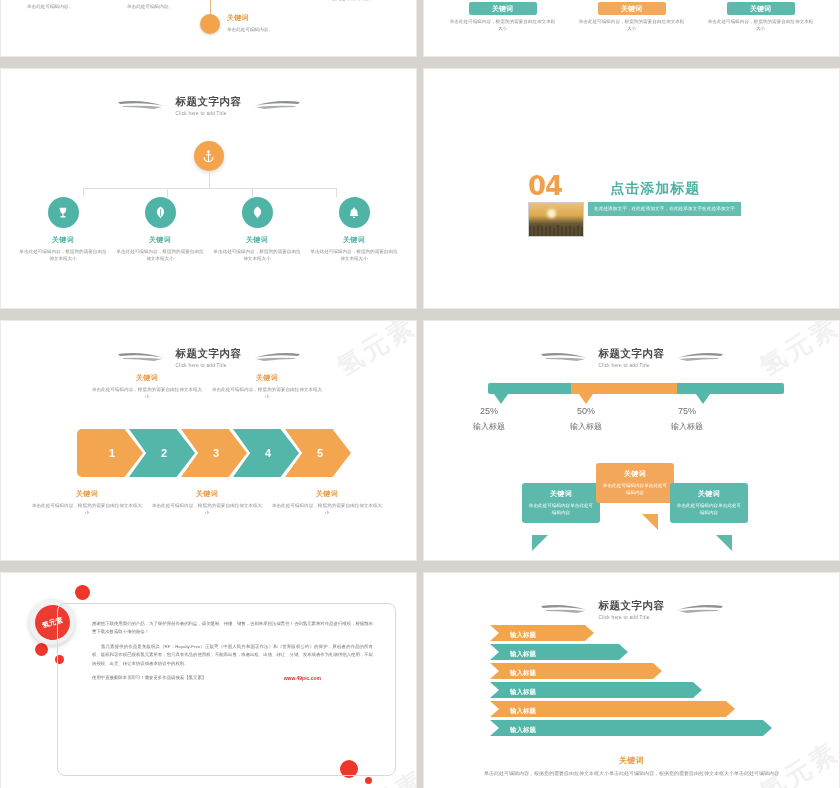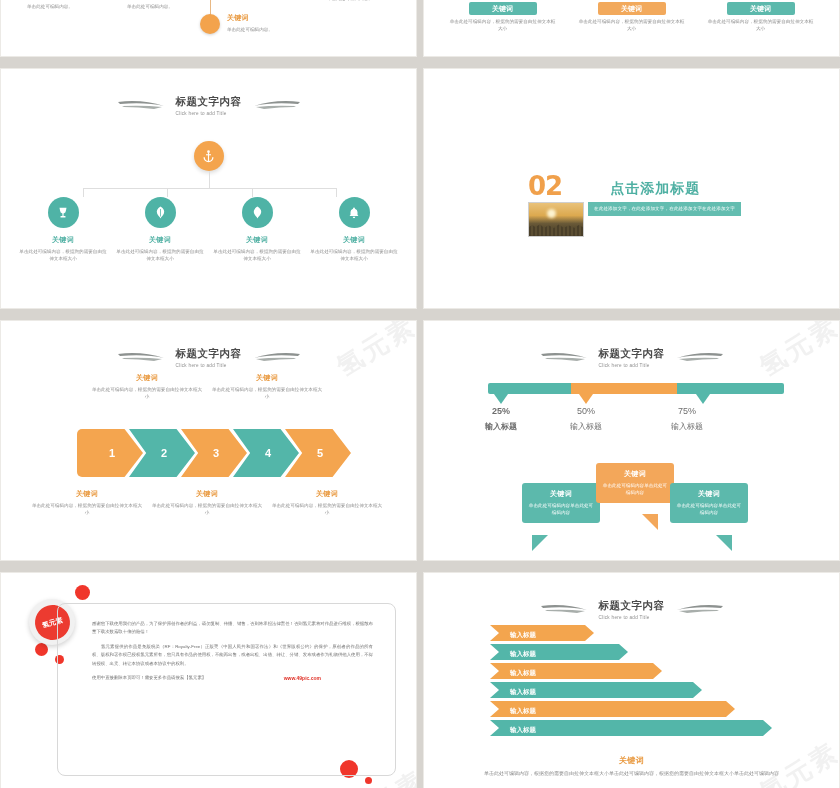--- a/index.html
+++ b/index.html
@@ -354,21 +354,21 @@
         </div>
         <div class="kw teal">关键词</div>
         <div class="body-txt" style="margin-top:3px;">单击此处可编辑内容，根据您的需要自由拉伸文本框大小</div>
       </div>
     </div>
   </div>
 
   <div class="slide">
     <div class="sec-wrap">
       <div class="sec-head">
-        <div class="sec-num">02</div>
+        <div class="sec-num">04</div>
         <div class="sec-title">点击添加标题</div>
       </div>
       <div class="sec-body">
         <div class="sec-photo"></div>
         <div class="sec-strip">在此处添加文字，在此处添加文字，在此处添加文字在此处添加文字</div>
       </div>
     </div>
   </div>
 
   <div class="slide">
@@ -448,21 +448,21 @@
 
     <div class="pbar">
       <div class="seg1"></div>
       <div class="seg2"></div>
       <div class="seg3"></div>
     </div>
     <div class="ptick t1"></div>
     <div class="ptick t2"></div>
     <div class="ptick t3"></div>
 
-    <div class="plabel" style="left:42px;font-weight:bold;">
+    <div class="plabel" style="left:30px;">
       <div class="ppct">25%</div>
       <div class="ptitle">输入标题</div>
     </div>
     <div class="plabel" style="left:127px;">
       <div class="ppct">50%</div>
       <div class="ptitle">输入标题</div>
     </div>
     <div class="plabel" style="left:228px;">
       <div class="ppct">75%</div>
       <div class="ptitle">输入标题</div>

